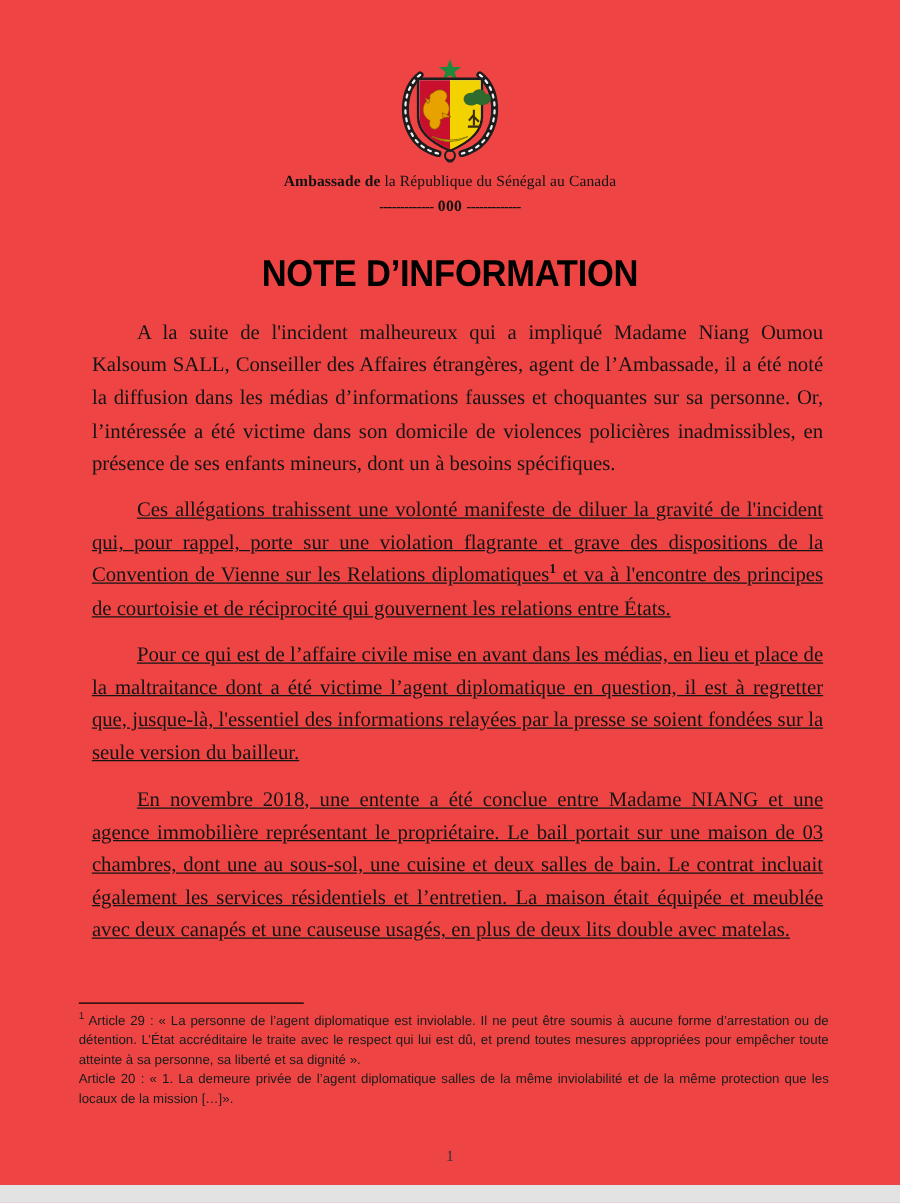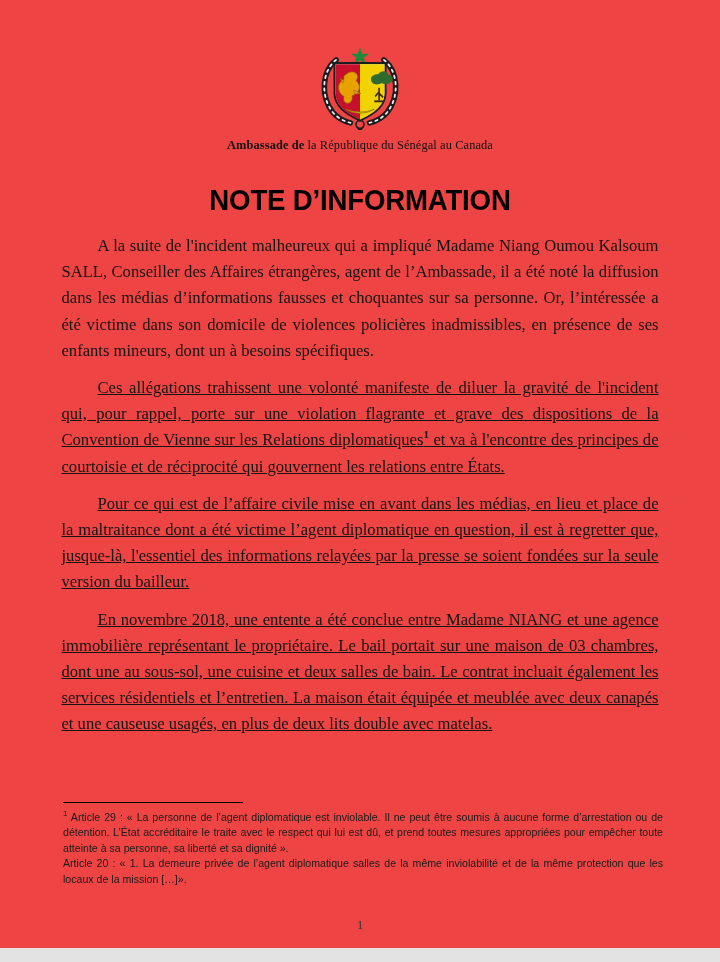--- a/index.html
+++ b/index.html
@@ -81,21 +81,21 @@
     transform: scaleX(0.92);
   }
 
   
   .body-wrap {
     margin: 0 auto;
     width: 597px;
     padding-top: 16px;
   }
   p.para {
-    margin: 0 0 0 0;
+    margin: 0 0 0 12px;
     text-align: justify;
     text-indent: 36px;
     font-family: "Liberation Serif", serif;
     font-size: 16.6px;
     line-height: 26.2px;
     color: #141414;
     hyphens: none;
   }
   p.para + p.para {
     margin-top: 11px;
@@ -191,20 +191,21 @@
       </g>
 
       <path d="M42 82 q18 7, 36 0 q-18 10, -36 0 Z" fill="#f2d300" stroke="#8a7300" stroke-width="0.9"></path>
 
       <circle cx="60" cy="101" r="5" fill="none" stroke="#1d1d1d" stroke-width="2"></circle>
       <path d="M56 104 l4 5 l4 -5" fill="none" stroke="#1d1d1d" stroke-width="2"></path>
     </svg>
 
     <div class="org-line"><span class="strong">Ambassade de</span><span class="light"> la République du Sénégal au Canada</span></div>
 
+    <div class="ooo-line"><span class="dashes">-------------</span>&nbsp;<span>000</span>&nbsp;<span class="dashes">-------------</span></div>
   </div>
 
   <div class="doc-title">NOTE D’INFORMATION</div>
 
   <div class="body-wrap">
     <p class="para">A la suite de l'incident malheureux qui a impliqué Madame Niang Oumou Kalsoum SALL, Conseiller des Affaires étrangères, agent de l’Ambassade, il a été noté la diffusion dans les médias d’informations fausses et choquantes sur sa personne. Or, l’intéressée a été victime dans son domicile de violences policières inadmissibles, en présence de ses enfants mineurs, dont un à besoins spécifiques.</p>
 
     <p class="para"><span>Ces allégations trahissent une volonté manifeste de diluer la gravité de l'incident qui, pour rappel, porte sur une violation flagrante et grave des dispositions de la Convention de Vienne sur les Relations diplomatiques</span><sup class="fnref">1</sup><span> et va à l'encontre des principes de courtoisie et de réciprocité qui gouvernent les relations entre États.</span></p>
 
     <p class="para">Pour ce qui est de l’affaire civile mise en avant dans les médias, en lieu et place de la maltraitance dont a été victime l’agent diplomatique en question, il est à regretter que, jusque-là, l'essentiel des informations relayées par la presse se soient fondées sur la seule version du bailleur.</p>

